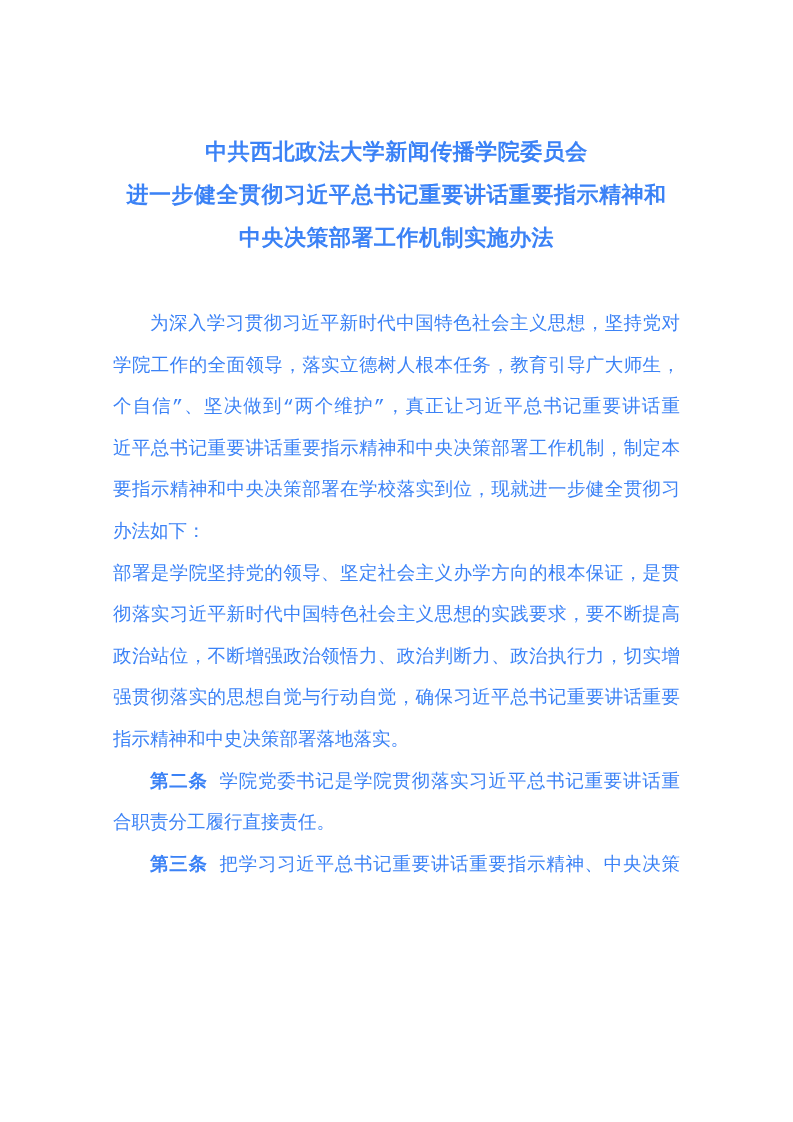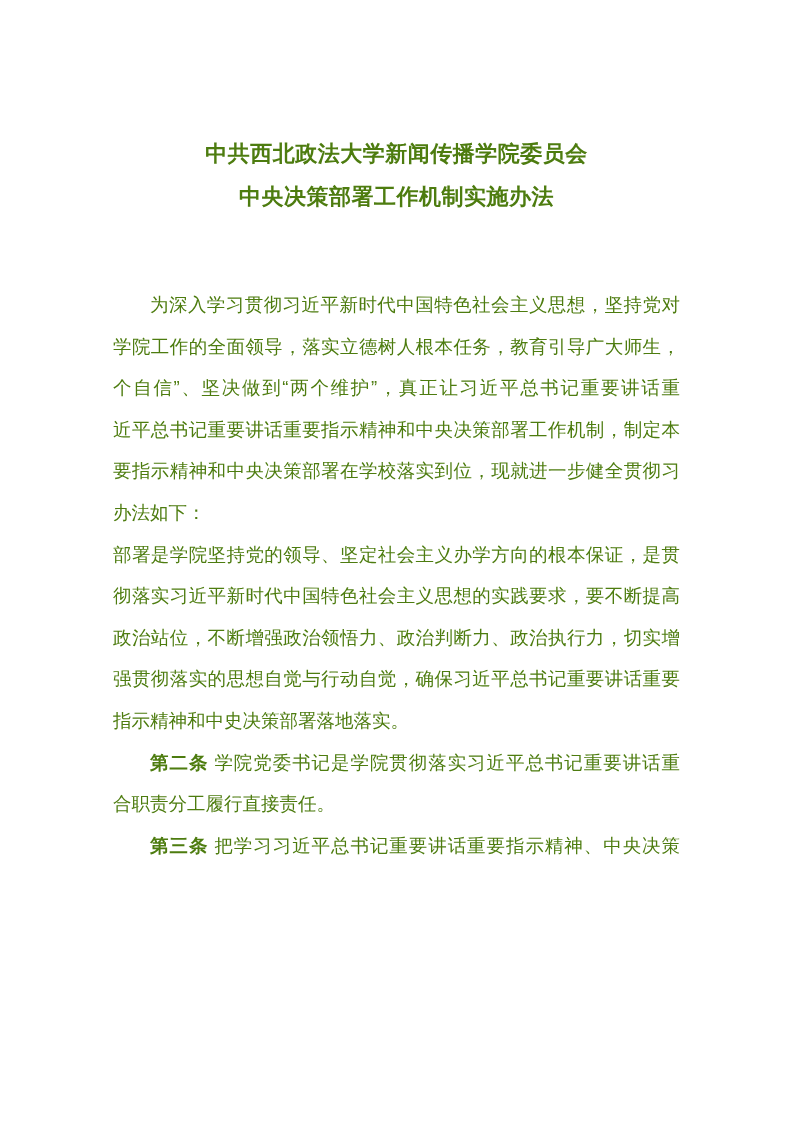--- a/index.html
+++ b/index.html
@@ -6,42 +6,42 @@
     margin: 0;
     padding: 0;
     background: #ffffff;
   }
   .page {
     position: relative;
     width: 793px;
     height: 1004px;
     background: #ffffff;
     overflow: hidden;
-    font-family: Liberation Sans, sans-serif;
-    color: #4d7c0f;
+    font-family: Liberation Mono, monospace;
+    color: #3b82f6;
   }
   .title-block {
     position: absolute;
     left: 113px;
     top: 132px;
     width: 567px;
   }
   .title-line {
     height: 43px;
     line-height: 43px;
     text-align: center;
     font-weight: bold;
     font-size: 22px;
     white-space: nowrap;
     letter-spacing: 0.5px;
   }
   .body-block {
     position: absolute;
     left: 113px;
-    top: 284px;
+    top: 304px;
     width: 567px;
   }
   .bline {
     height: 41.6px;
     line-height: 41.6px;
     font-size: 18.5px;
     white-space: nowrap;
   }
   .bline.just {
     white-space: normal;
@@ -55,20 +55,21 @@
   .bline b {
     font-weight: bold;
   }
 </style>
 </head>
 <body>
 
 <div class="page">
   <div class="title-block">
     <div class="title-line">中共西北政法大学新闻传播学院委员会</div>
+    <div class="title-line">进一步健全贯彻习近平总书记重要讲话重要指示精神和</div>
     <div class="title-line">中央决策部署工作机制实施办法</div>
   </div>
   <div class="body-block">
       <div class="bline ind just">为深入学习贯彻习近平新时代中国特色社会主义思想，坚持党对</div>
       <div class="bline just">学院工作的全面领导，落实立德树人根本任务，教育引导广大师生，</div>
       <div class="bline just">个自信”、坚决做到“两个维护”，真正让习近平总书记重要讲话重</div>
       <div class="bline just">近平总书记重要讲话重要指示精神和中央决策部署工作机制，制定本</div>
       <div class="bline just">要指示精神和中央决策部署在学校落实到位，现就进一步健全贯彻习</div>
       <div class="bline">办法如下：</div>
       <div class="bline just">部署是学院坚持党的领导、坚定社会主义办学方向的根本保证，是贯</div>

